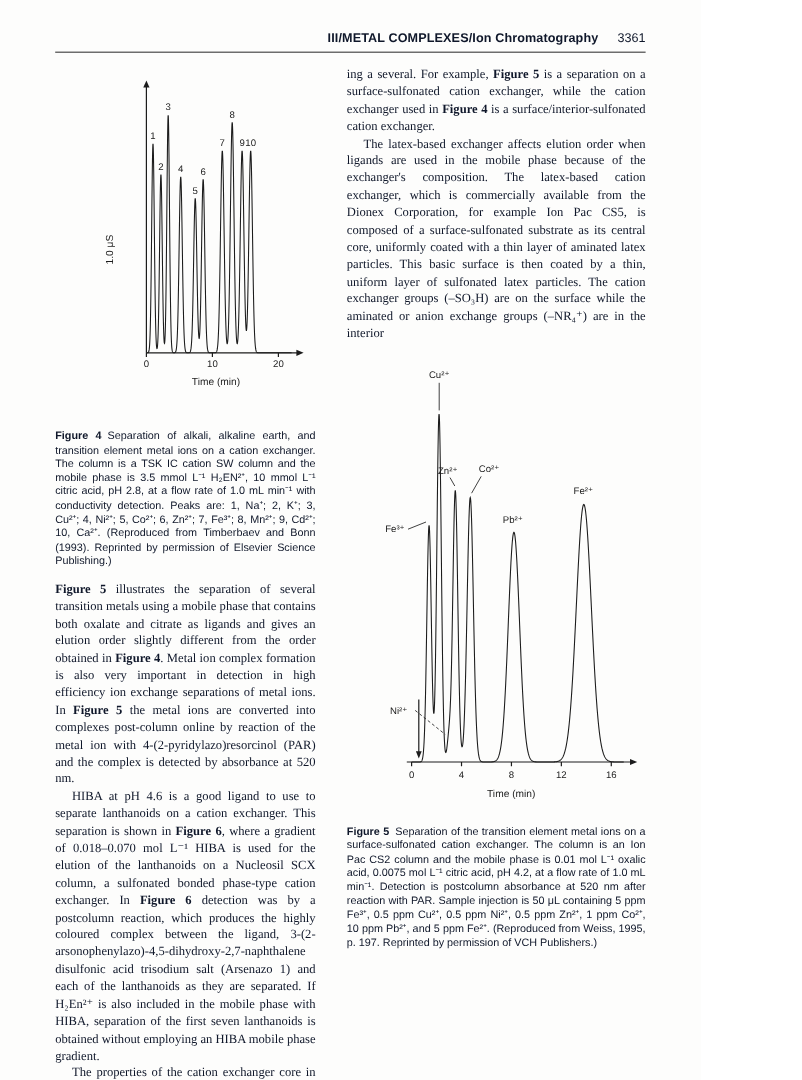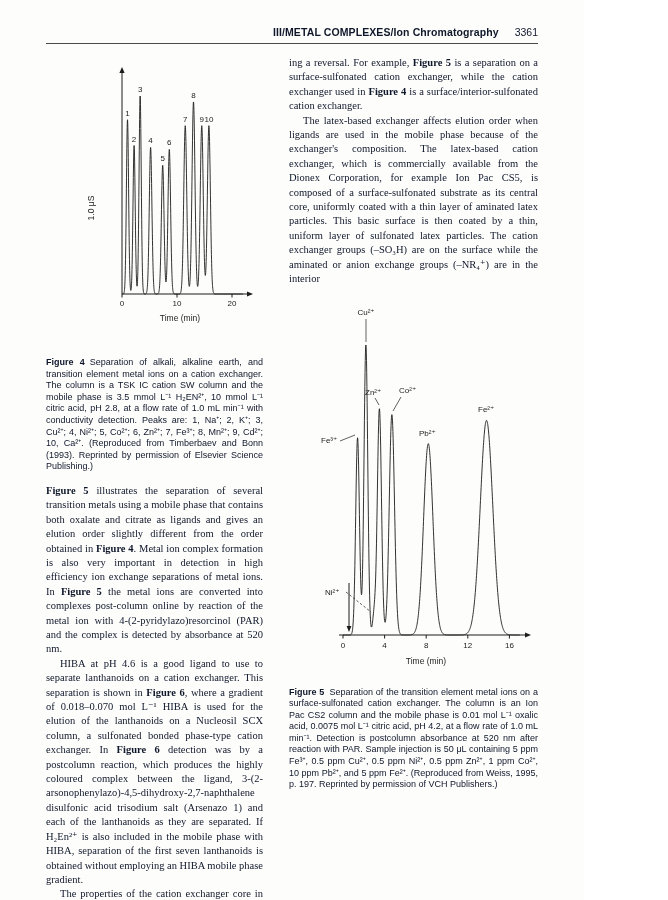--- a/index.html
+++ b/index.html
@@ -79,21 +79,21 @@
       </div>
       <div>
           <p class="body"><span class="b">Figure 5</span><span> illustrates the separation of several transition metals using a mobile phase that contains both oxalate and citrate as ligands and gives an elution order slightly different from the order obtained in </span><span class="b">Figure 4</span><span>. Metal ion complex formation is also very important in detection in high efficiency ion exchange separations of metal ions. In </span><span class="b">Figure 5</span><span> the metal ions are converted into complexes post-column online by reaction of the metal ion with 4-(2-pyridylazo)resorcinol (PAR) and the complex is detected by absorbance at 520 nm.</span></p>
           <p class="body indent"><span>HIBA at pH 4.6 is a good ligand to use to separate lanthanoids on a cation exchanger. This separation is shown in </span><span class="b">Figure 6</span><span>, where a gradient of 0.018–0.070 mol L⁻¹ HIBA is used for the elution of the lanthanoids on a Nucleosil SCX column, a sulfonated bonded phase-type cation exchanger. In </span><span class="b">Figure 6</span><span> detection was by a postcolumn reaction, which produces the highly coloured complex between the ligand, 3-(2-arsonophenylazo)-4,5-dihydroxy-2,7-naphthalene disulfonic acid trisodium salt (Arsenazo 1) and each of the lanthanoids as they are separated. If H₂En²⁺ is also included in the mobile phase with HIBA, separation of the first seven lanthanoids is obtained without employing an HIBA mobile phase gradient.</span></p>
           <p class="body indent"><span>The properties of the cation exchanger core in the column will also influence the selectivity, even caus-</span></p>
         </div>
     </div>
 
     <div class="col">
       <div>
-          <p class="body"><span>ing a reversal. For example, </span><span class="b">Figure 5</span><span> is a separation on a surface-sulfonated cation exchanger, while the cation exchanger used in </span><span class="b">Figure 4</span><span> is a surface/interior-sulfonated cation exchanger.</span></p>
+          <p class="body"><span>ing a several. For example, </span><span class="b">Figure 5</span><span> is a separation on a surface-sulfonated cation exchanger, while the cation exchanger used in </span><span class="b">Figure 4</span><span> is a surface/interior-sulfonated cation exchanger.</span></p>
           <p class="body indent"><span>The latex-based exchanger affects elution order when ligands are used in the mobile phase because of the exchanger's composition. The latex-based cation exchanger, which is commercially available from the Dionex Corporation, for example Ion Pac CS5, is composed of a surface-sulfonated substrate as its central core, uniformly coated with a thin layer of aminated latex particles. This basic surface is then coated by a thin, uniform layer of sulfonated latex particles. The cation exchanger groups (–SO₃H) are on the surface while the aminated or anion exchange groups (–NR₄⁺) are in the interior</span></p>
         </div>
       <figure class="fig5-wrap">
         <svg id="fig5-svg" width="225" height="385" viewBox="0 0 225 385">
             <path d="M 30.00 342 L 30.00 342.00 L 30.21 342.00 L 30.42 342.00 L 30.62 342.00 L 30.83 342.00 L 31.04 342.00 L 31.25 342.00 L 31.46 342.00 L 31.66 342.00 L 31.87 342.00 L 32.08 342.00 L 32.29 342.00 L 32.50 342.00 L 32.70 342.00 L 32.91 342.00 L 33.12 342.00 L 33.33 342.00 L 33.54 342.00 L 33.74 342.00 L 33.95 342.00 L 34.16 342.00 L 34.37 342.00 L 34.58 342.00 L 34.78 342.00 L 34.99 342.00 L 35.20 342.00 L 35.41 342.00 L 35.62 342.00 L 35.82 342.00 L 36.03 341.99 L 36.24 341.99 L 36.45 341.98 L 36.66 341.97 L 36.86 341.96 L 37.07 341.93 L 37.28 341.90 L 37.49 341.84 L 37.70 341.76 L 37.90 341.65 L 38.11 341.48 L 38.32 341.24 L 38.53 340.90 L 38.74 340.44 L 38.94 339.81 L 39.15 338.96 L 39.36 337.84 L 39.57 336.37 L 39.78 334.47 L 39.98 332.06 L 40.19 329.04 L 40.40 325.31 L 40.61 320.76 L 40.82 315.31 L 41.02 308.88 L 41.23 301.39 L 41.44 292.83 L 41.65 283.19 L 41.86 272.52 L 42.06 260.93 L 42.27 248.56 L 42.48 235.63 L 42.69 222.39 L 42.90 209.16 L 43.10 196.27 L 43.31 184.09 L 43.52 173.00 L 43.73 163.34 L 43.94 155.45 L 44.14 149.60 L 44.35 146.00 L 44.56 144.79 L 44.77 145.99 L 44.98 149.57 L 45.18 155.39 L 45.39 163.25 L 45.60 172.85 L 45.81 183.86 L 46.02 195.92 L 46.22 208.64 L 46.43 221.62 L 46.64 234.51 L 46.85 246.95 L 47.06 258.63 L 47.26 269.30 L 47.47 278.72 L 47.68 286.71 L 47.89 293.11 L 48.10 297.80 L 48.30 300.69 L 48.51 301.70 L 48.72 300.75 L 48.93 297.81 L 49.14 292.81 L 49.34 285.76 L 49.55 276.65 L 49.76 265.53 L 49.97 252.47 L 50.18 237.64 L 50.38 221.22 L 50.59 203.49 L 50.80 184.81 L 51.01 165.58 L 51.22 146.29 L 51.42 127.46 L 51.63 109.63 L 51.84 93.37 L 52.05 79.21 L 52.26 67.63 L 52.46 59.05 L 52.67 53.77 L 52.88 51.99 L 53.09 53.78 L 53.30 59.07 L 53.50 67.67 L 53.71 79.27 L 53.92 93.47 L 54.13 109.79 L 54.34 127.69 L 54.54 146.64 L 54.75 166.10 L 54.96 185.56 L 55.17 204.58 L 55.38 222.76 L 55.58 239.80 L 55.79 255.46 L 56.00 269.61 L 56.21 282.16 L 56.42 293.10 L 56.62 302.47 L 56.83 310.36 L 57.04 316.86 L 57.25 322.10 L 57.46 326.22 L 57.66 329.34 L 57.87 331.58 L 58.08 333.06 L 58.29 333.86 L 58.50 334.09 L 58.70 333.82 L 58.91 333.11 L 59.12 332.04 L 59.33 330.65 L 59.54 329.01 L 59.74 327.17 L 59.95 325.18 L 60.16 323.08 L 60.37 320.92 L 60.58 318.71 L 60.78 316.46 L 60.99 314.15 L 61.20 311.75 L 61.41 309.17 L 61.62 306.34 L 61.82 303.14 L 62.03 299.45 L 62.24 295.13 L 62.45 290.05 L 62.66 284.10 L 62.86 277.18 L 63.07 269.23 L 63.28 260.22 L 63.49 250.18 L 63.70 239.19 L 63.90 227.38 L 64.11 214.92 L 64.32 202.06 L 64.53 189.04 L 64.74 176.19 L 64.94 163.81 L 65.15 152.24 L 65.36 141.80 L 65.57 132.79 L 65.78 125.48 L 65.98 120.09 L 66.19 116.81 L 66.40 115.72 L 66.61 116.88 L 66.82 120.24 L 67.02 125.73 L 67.23 133.17 L 67.44 142.36 L 67.65 153.04 L 67.86 164.92 L 68.06 177.71 L 68.27 191.08 L 68.48 204.73 L 68.69 218.38 L 68.90 231.76 L 69.10 244.65 L 69.31 256.85 L 69.52 268.23 L 69.73 278.66 L 69.94 288.08 L 70.14 296.46 L 70.35 303.78 L 70.56 310.07 L 70.77 315.37 L 70.98 319.72 L 71.18 323.18 L 71.39 325.82 L 71.60 327.69 L 71.81 328.85 L 72.02 329.33 L 72.22 329.19 L 72.43 328.45 L 72.64 327.12 L 72.85 325.20 L 73.06 322.72 L 73.26 319.64 L 73.47 315.96 L 73.68 311.68 L 73.89 306.76 L 74.10 301.20 L 74.30 295.00 L 74.51 288.14 L 74.72 280.64 L 74.93 272.52 L 75.14 263.82 L 75.34 254.57 L 75.55 244.84 L 75.76 234.71 L 75.97 224.28 L 76.18 213.66 L 76.38 202.97 L 76.59 192.36 L 76.80 181.96 L 77.01 171.92 L 77.22 162.42 L 77.42 153.59 L 77.63 145.58 L 77.84 138.55 L 78.05 132.60 L 78.26 127.86 L 78.46 124.40 L 78.67 122.30 L 78.88 121.60 L 79.09 122.30 L 79.30 124.40 L 79.50 127.86 L 79.71 132.60 L 79.92 138.55 L 80.13 145.58 L 80.34 153.59 L 80.54 162.42 L 80.75 171.92 L 80.96 181.96 L 81.17 192.36 L 81.38 202.98 L 81.58 213.66 L 81.79 224.29 L 82.00 234.72 L 82.21 244.85 L 82.42 254.59 L 82.62 263.85 L 82.83 272.58 L 83.04 280.72 L 83.25 288.26 L 83.46 295.16 L 83.66 301.45 L 83.87 307.11 L 84.08 312.17 L 84.29 316.66 L 84.50 320.62 L 84.70 324.07 L 84.91 327.06 L 85.12 329.63 L 85.33 331.82 L 85.54 333.68 L 85.74 335.24 L 85.95 336.55 L 86.16 337.63 L 86.37 338.52 L 86.58 339.24 L 86.78 339.83 L 86.99 340.30 L 87.20 340.68 L 87.41 340.98 L 87.62 341.22 L 87.82 341.41 L 88.03 341.55 L 88.24 341.66 L 88.45 341.75 L 88.66 341.81 L 88.86 341.86 L 89.07 341.90 L 89.28 341.93 L 89.49 341.95 L 89.70 341.96 L 89.90 341.97 L 90.11 341.98 L 90.32 341.99 L 90.53 341.99 L 90.74 341.99 L 90.94 342.00 L 91.15 342.00 L 91.36 342.00 L 91.57 342.00 L 91.78 342.00 L 91.98 342.00 L 92.19 342.00 L 92.40 342.00 L 92.61 342.00 L 92.82 342.00 L 93.02 342.00 L 93.23 342.00 L 93.44 342.00 L 93.65 342.00 L 93.86 341.99 L 94.06 341.99 L 94.27 341.99 L 94.48 341.99 L 94.69 341.99 L 94.90 341.99 L 95.10 341.98 L 95.31 341.98 L 95.52 341.97 L 95.73 341.97 L 95.94 341.96 L 96.14 341.96 L 96.35 341.95 L 96.56 341.94 L 96.77 341.92 L 96.98 341.91 L 97.18 341.89 L 97.39 341.87 L 97.60 341.85 L 97.81 341.82 L 98.02 341.79 L 98.22 341.75 L 98.43 341.71 L 98.64 341.66 L 98.85 341.60 L 99.06 341.53 L 99.26 341.45 L 99.47 341.36 L 99.68 341.26 L 99.89 341.14 L 100.10 341.01 L 100.30 340.86 L 100.51 340.68 L 100.72 340.49 L 100.93 340.26 L 101.14 340.01 L 101.34 339.73 L 101.55 339.41 L 101.76 339.05 L 101.97 338.65 L 102.18 338.20 L 102.38 337.70 L 102.59 337.15 L 102.80 336.53 L 103.01 335.85 L 103.22 335.10 L 103.42 334.27 L 103.63 333.35 L 103.84 332.35 L 104.05 331.26 L 104.26 330.06 L 104.46 328.75 L 104.67 327.33 L 104.88 325.80 L 105.09 324.13 L 105.30 322.34 L 105.50 320.40 L 105.71 318.32 L 105.92 316.10 L 106.13 313.72 L 106.34 311.18 L 106.54 308.48 L 106.75 305.62 L 106.96 302.59 L 107.17 299.39 L 107.38 296.02 L 107.58 292.49 L 107.79 288.78 L 108.00 284.92 L 108.21 280.89 L 108.42 276.71 L 108.62 272.38 L 108.83 267.91 L 109.04 263.31 L 109.25 258.59 L 109.46 253.76 L 109.66 248.84 L 109.87 243.83 L 110.08 238.76 L 110.29 233.64 L 110.50 228.49 L 110.70 223.33 L 110.91 218.18 L 111.12 213.07 L 111.33 208.00 L 111.54 203.02 L 111.74 198.13 L 111.95 193.36 L 112.16 188.74 L 112.37 184.29 L 112.58 180.02 L 112.78 175.97 L 112.99 172.16 L 113.20 168.60 L 113.41 165.32 L 113.62 162.32 L 113.82 159.64 L 114.03 157.29 L 114.24 155.27 L 114.45 153.60 L 114.66 152.29 L 114.86 151.35 L 115.07 150.79 L 115.28 150.60 L 115.49 150.79 L 115.70 151.35 L 115.90 152.29 L 116.11 153.60 L 116.32 155.27 L 116.53 157.29 L 116.74 159.64 L 116.94 162.32 L 117.15 165.32 L 117.36 168.60 L 117.57 172.16 L 117.78 175.97 L 117.98 180.02 L 118.19 184.29 L 118.40 188.74 L 118.61 193.36 L 118.82 198.13 L 119.02 203.02 L 119.23 208.00 L 119.44 213.07 L 119.65 218.18 L 119.86 223.33 L 120.06 228.49 L 120.27 233.64 L 120.48 238.76 L 120.69 243.83 L 120.90 248.84 L 121.10 253.76 L 121.31 258.59 L 121.52 263.31 L 121.73 267.91 L 121.94 272.38 L 122.14 276.71 L 122.35 280.89 L 122.56 284.92 L 122.77 288.78 L 122.98 292.49 L 123.18 296.02 L 123.39 299.39 L 123.60 302.59 L 123.81 305.62 L 124.02 308.48 L 124.22 311.18 L 124.43 313.72 L 124.64 316.10 L 124.85 318.32 L 125.06 320.40 L 125.26 322.34 L 125.47 324.13 L 125.68 325.80 L 125.89 327.33 L 126.10 328.75 L 126.30 330.06 L 126.51 331.26 L 126.72 332.35 L 126.93 333.35 L 127.14 334.27 L 127.34 335.10 L 127.55 335.85 L 127.76 336.53 L 127.97 337.15 L 128.18 337.70 L 128.38 338.20 L 128.59 338.65 L 128.80 339.05 L 129.01 339.41 L 129.22 339.73 L 129.42 340.01 L 129.63 340.26 L 129.84 340.49 L 130.05 340.68 L 130.26 340.86 L 130.46 341.01 L 130.67 341.14 L 130.88 341.26 L 131.09 341.36 L 131.30 341.45 L 131.50 341.53 L 131.71 341.60 L 131.92 341.66 L 132.13 341.71 L 132.34 341.75 L 132.54 341.79 L 132.75 341.82 L 132.96 341.85 L 133.17 341.87 L 133.38 341.89 L 133.58 341.91 L 133.79 341.92 L 134.00 341.94 L 134.21 341.95 L 134.42 341.96 L 134.62 341.96 L 134.83 341.97 L 135.04 341.97 L 135.25 341.98 L 135.46 341.98 L 135.66 341.99 L 135.87 341.99 L 136.08 341.99 L 136.29 341.99 L 136.50 341.99 L 136.70 341.99 L 136.91 342.00 L 137.12 342.00 L 137.33 342.00 L 137.54 342.00 L 137.74 342.00 L 137.95 342.00 L 138.16 342.00 L 138.37 342.00 L 138.58 342.00 L 138.78 342.00 L 138.99 342.00 L 139.20 342.00 L 139.41 342.00 L 139.62 342.00 L 139.82 342.00 L 140.03 342.00 L 140.24 342.00 L 140.45 342.00 L 140.66 342.00 L 140.86 342.00 L 141.07 342.00 L 141.28 342.00 L 141.49 342.00 L 141.70 342.00 L 141.90 342.00 L 142.11 342.00 L 142.32 342.00 L 142.53 342.00 L 142.74 342.00 L 142.94 342.00 L 143.15 342.00 L 143.36 342.00 L 143.57 342.00 L 143.78 342.00 L 143.98 342.00 L 144.19 342.00 L 144.40 342.00 L 144.61 342.00 L 144.82 341.99 L 145.02 341.99 L 145.23 341.99 L 145.44 341.99 L 145.65 341.99 L 145.86 341.99 L 146.06 341.99 L 146.27 341.98 L 146.48 341.98 L 146.69 341.98 L 146.90 341.98 L 147.10 341.97 L 147.31 341.97 L 147.52 341.96 L 147.73 341.96 L 147.94 341.95 L 148.14 341.94 L 148.35 341.94 L 148.56 341.93 L 148.77 341.92 L 148.98 341.91 L 149.18 341.89 L 149.39 341.88 L 149.60 341.86 L 149.81 341.84 L 150.02 341.82 L 150.22 341.80 L 150.43 341.77 L 150.64 341.74 L 150.85 341.71 L 151.06 341.67 L 151.26 341.63 L 151.47 341.58 L 151.68 341.53 L 151.89 341.47 L 152.10 341.41 L 152.30 341.34 L 152.51 341.26 L 152.72 341.17 L 152.93 341.07 L 153.14 340.97 L 153.34 340.85 L 153.55 340.72 L 153.76 340.57 L 153.97 340.42 L 154.18 340.24 L 154.38 340.05 L 154.59 339.84 L 154.80 339.62 L 155.01 339.37 L 155.22 339.09 L 155.42 338.80 L 155.63 338.47 L 155.84 338.12 L 156.05 337.74 L 156.26 337.33 L 156.46 336.88 L 156.67 336.39 L 156.88 335.87 L 157.09 335.30 L 157.30 334.69 L 157.50 334.04 L 157.71 333.33 L 157.92 332.57 L 158.13 331.76 L 158.34 330.89 L 158.54 329.95 L 158.75 328.96 L 158.96 327.89 L 159.17 326.76 L 159.38 325.56 L 159.58 324.28 L 159.79 322.92 L 160.00 321.48 L 160.21 319.95 L 160.42 318.34 L 160.62 316.64 L 160.83 314.85 L 161.04 312.96 L 161.25 310.97 L 161.46 308.89 L 161.66 306.70 L 161.87 304.42 L 162.08 302.03 L 162.29 299.53 L 162.50 296.93 L 162.70 294.22 L 162.91 291.41 L 163.12 288.49 L 163.33 285.46 L 163.54 282.33 L 163.74 279.10 L 163.95 275.76 L 164.16 272.33 L 164.37 268.80 L 164.58 265.17 L 164.78 261.46 L 164.99 257.66 L 165.20 253.78 L 165.41 249.82 L 165.62 245.79 L 165.82 241.69 L 166.03 237.54 L 166.24 233.34 L 166.45 229.09 L 166.66 224.81 L 166.86 220.50 L 167.07 216.18 L 167.28 211.84 L 167.49 207.50 L 167.70 203.17 L 167.90 198.87 L 168.11 194.59 L 168.32 190.35 L 168.53 186.17 L 168.74 182.05 L 168.94 178.00 L 169.15 174.03 L 169.36 170.16 L 169.57 166.40 L 169.78 162.75 L 169.98 159.23 L 170.19 155.85 L 170.40 152.62 L 170.61 149.54 L 170.82 146.63 L 171.02 143.90 L 171.23 141.35 L 171.44 139.00 L 171.65 136.84 L 171.86 134.90 L 172.06 133.16 L 172.27 131.65 L 172.48 130.36 L 172.69 129.30 L 172.90 128.47 L 173.10 127.88 L 173.31 127.52 L 173.52 127.40 L 173.73 127.52 L 173.94 127.88 L 174.14 128.47 L 174.35 129.30 L 174.56 130.36 L 174.77 131.65 L 174.98 133.16 L 175.18 134.90 L 175.39 136.84 L 175.60 139.00 L 175.81 141.35 L 176.02 143.90 L 176.22 146.63 L 176.43 149.54 L 176.64 152.62 L 176.85 155.85 L 177.06 159.23 L 177.26 162.75 L 177.47 166.40 L 177.68 170.16 L 177.89 174.03 L 178.10 178.00 L 178.30 182.05 L 178.51 186.17 L 178.72 190.35 L 178.93 194.59 L 179.14 198.87 L 179.34 203.17 L 179.55 207.50 L 179.76 211.84 L 179.97 216.18 L 180.18 220.50 L 180.38 224.81 L 180.59 229.09 L 180.80 233.34 L 181.01 237.54 L 181.22 241.69 L 181.42 245.79 L 181.63 249.82 L 181.84 253.78 L 182.05 257.66 L 182.26 261.46 L 182.46 265.17 L 182.67 268.80 L 182.88 272.33 L 183.09 275.76 L 183.30 279.10 L 183.50 282.33 L 183.71 285.46 L 183.92 288.49 L 184.13 291.41 L 184.34 294.22 L 184.54 296.93 L 184.75 299.53 L 184.96 302.03 L 185.17 304.42 L 185.38 306.70 L 185.58 308.89 L 185.79 310.97 L 186.00 312.96 L 186.21 314.85 L 186.42 316.64 L 186.62 318.34 L 186.83 319.95 L 187.04 321.48 L 187.25 322.92 L 187.46 324.28 L 187.66 325.56 L 187.87 326.76 L 188.08 327.89 L 188.29 328.96 L 188.50 329.95 L 188.70 330.89 L 188.91 331.76 L 189.12 332.57 L 189.33 333.33 L 189.54 334.04 L 189.74 334.69 L 189.95 335.30 L 190.16 335.87 L 190.37 336.39 L 190.58 336.88 L 190.78 337.33 L 190.99 337.74 L 191.20 338.12 L 191.41 338.47 L 191.62 338.80 L 191.82 339.09 L 192.03 339.37 L 192.24 339.62 L 192.45 339.84 L 192.66 340.05 L 192.86 340.24 L 193.07 340.42 L 193.28 340.57 L 193.49 340.72 L 193.70 340.85 L 193.90 340.97 L 194.11 341.07 L 194.32 341.17 L 194.53 341.26 L 194.74 341.34 L 194.94 341.41 L 195.15 341.47 L 195.36 341.53 L 195.57 341.58 L 195.78 341.63 L 195.98 341.67 L 196.19 341.71 L 196.40 341.74 L 196.61 341.77 L 196.82 341.80 L 197.02 341.82 L 197.23 341.84 L 197.44 341.86 L 197.65 341.88 L 197.86 341.89 L 198.06 341.91 L 198.27 341.92 L 198.48 341.93 L 198.69 341.94 L 198.90 341.94 L 199.10 341.95 L 199.31 341.96 L 199.52 341.96 L 199.73 341.97 L 199.94 341.97 L 200.14 341.98 L 200.35 341.98 L 200.56 341.98 L 200.77 341.98 L 200.98 341.99 L 201.18 341.99 L 201.39 341.99 L 201.60 341.99 L 201.81 341.99 L 202.02 341.99 L 202.22 341.99 L 202.43 342.00 L 202.64 342.00 L 202.85 342.00 L 203.06 342.00 L 203.26 342.00 L 203.47 342.00 L 203.68 342.00 L 203.89 342.00 L 204.10 342.00 L 204.30 342.00 L 204.51 342.00 L 204.72 342.00 L 204.93 342.00 L 205.14 342.00 L 205.34 342.00 L 205.55 342.00 L 205.76 342.00 L 205.97 342.00 L 206.18 342.00 L 206.38 342.00 L 206.59 342.00 L 206.80 342.00" fill="none" stroke="#1c1c1c" stroke-width="0.9"></path>
             <line x1="26" y1="342" x2="213" y2="342" stroke="#1c1c1c" stroke-width="1"></line>
             <polygon points="218,342 212,339.4 212,344.6" fill="#1c1c1c"></polygon>
             <line x1="30" y1="342" x2="30" y2="345.5" stroke="#1c1c1c" stroke-width="1"></line>
             <text x="30" y="355" text-anchor="middle" font-size="8" fill="#1c1c1c">0</text>
             <line x1="71.6" y1="342" x2="71.6" y2="345.5" stroke="#1c1c1c" stroke-width="1"></line>

